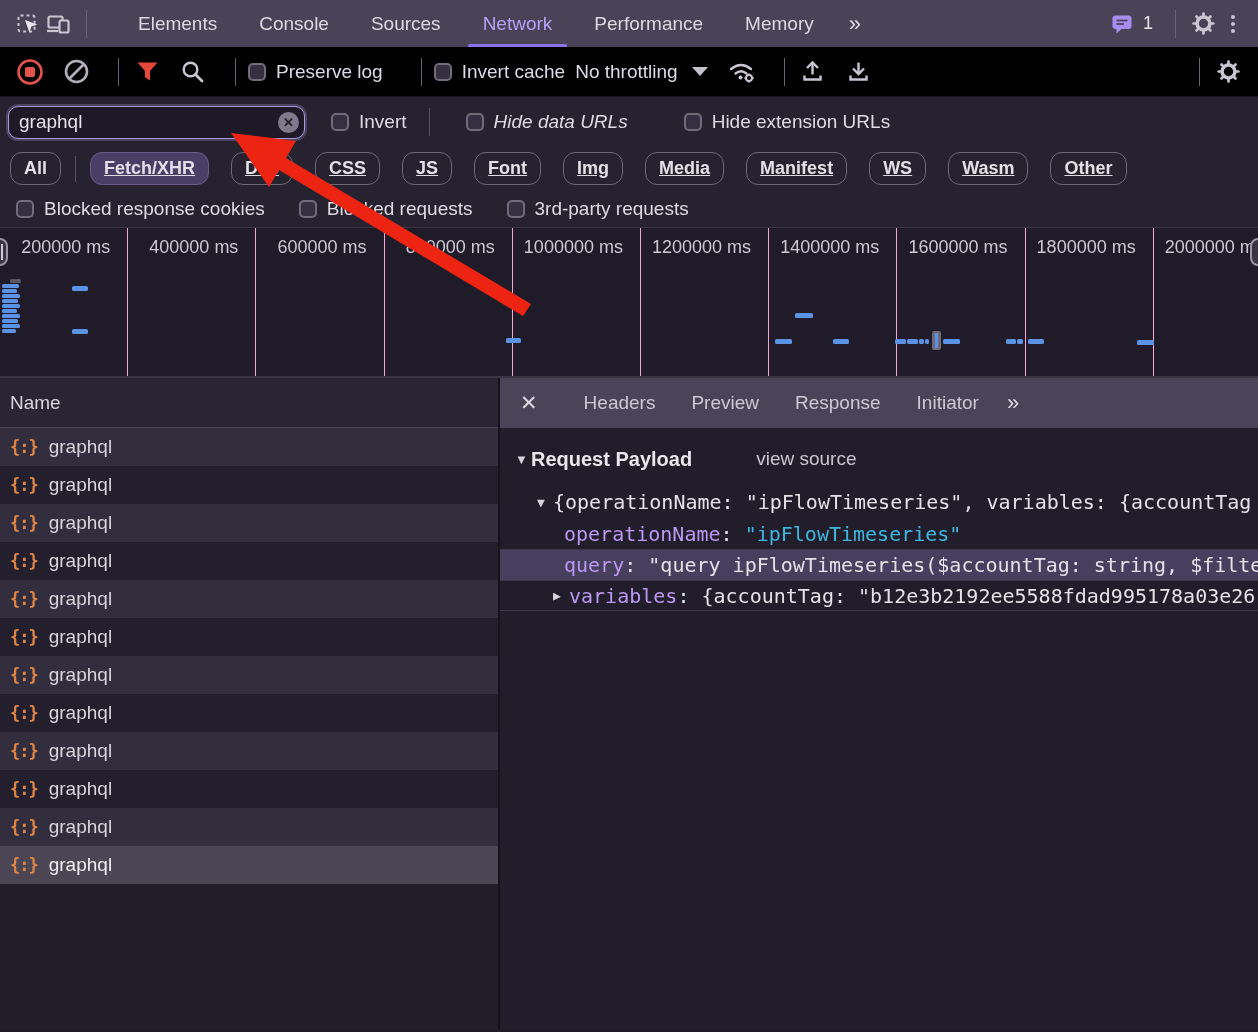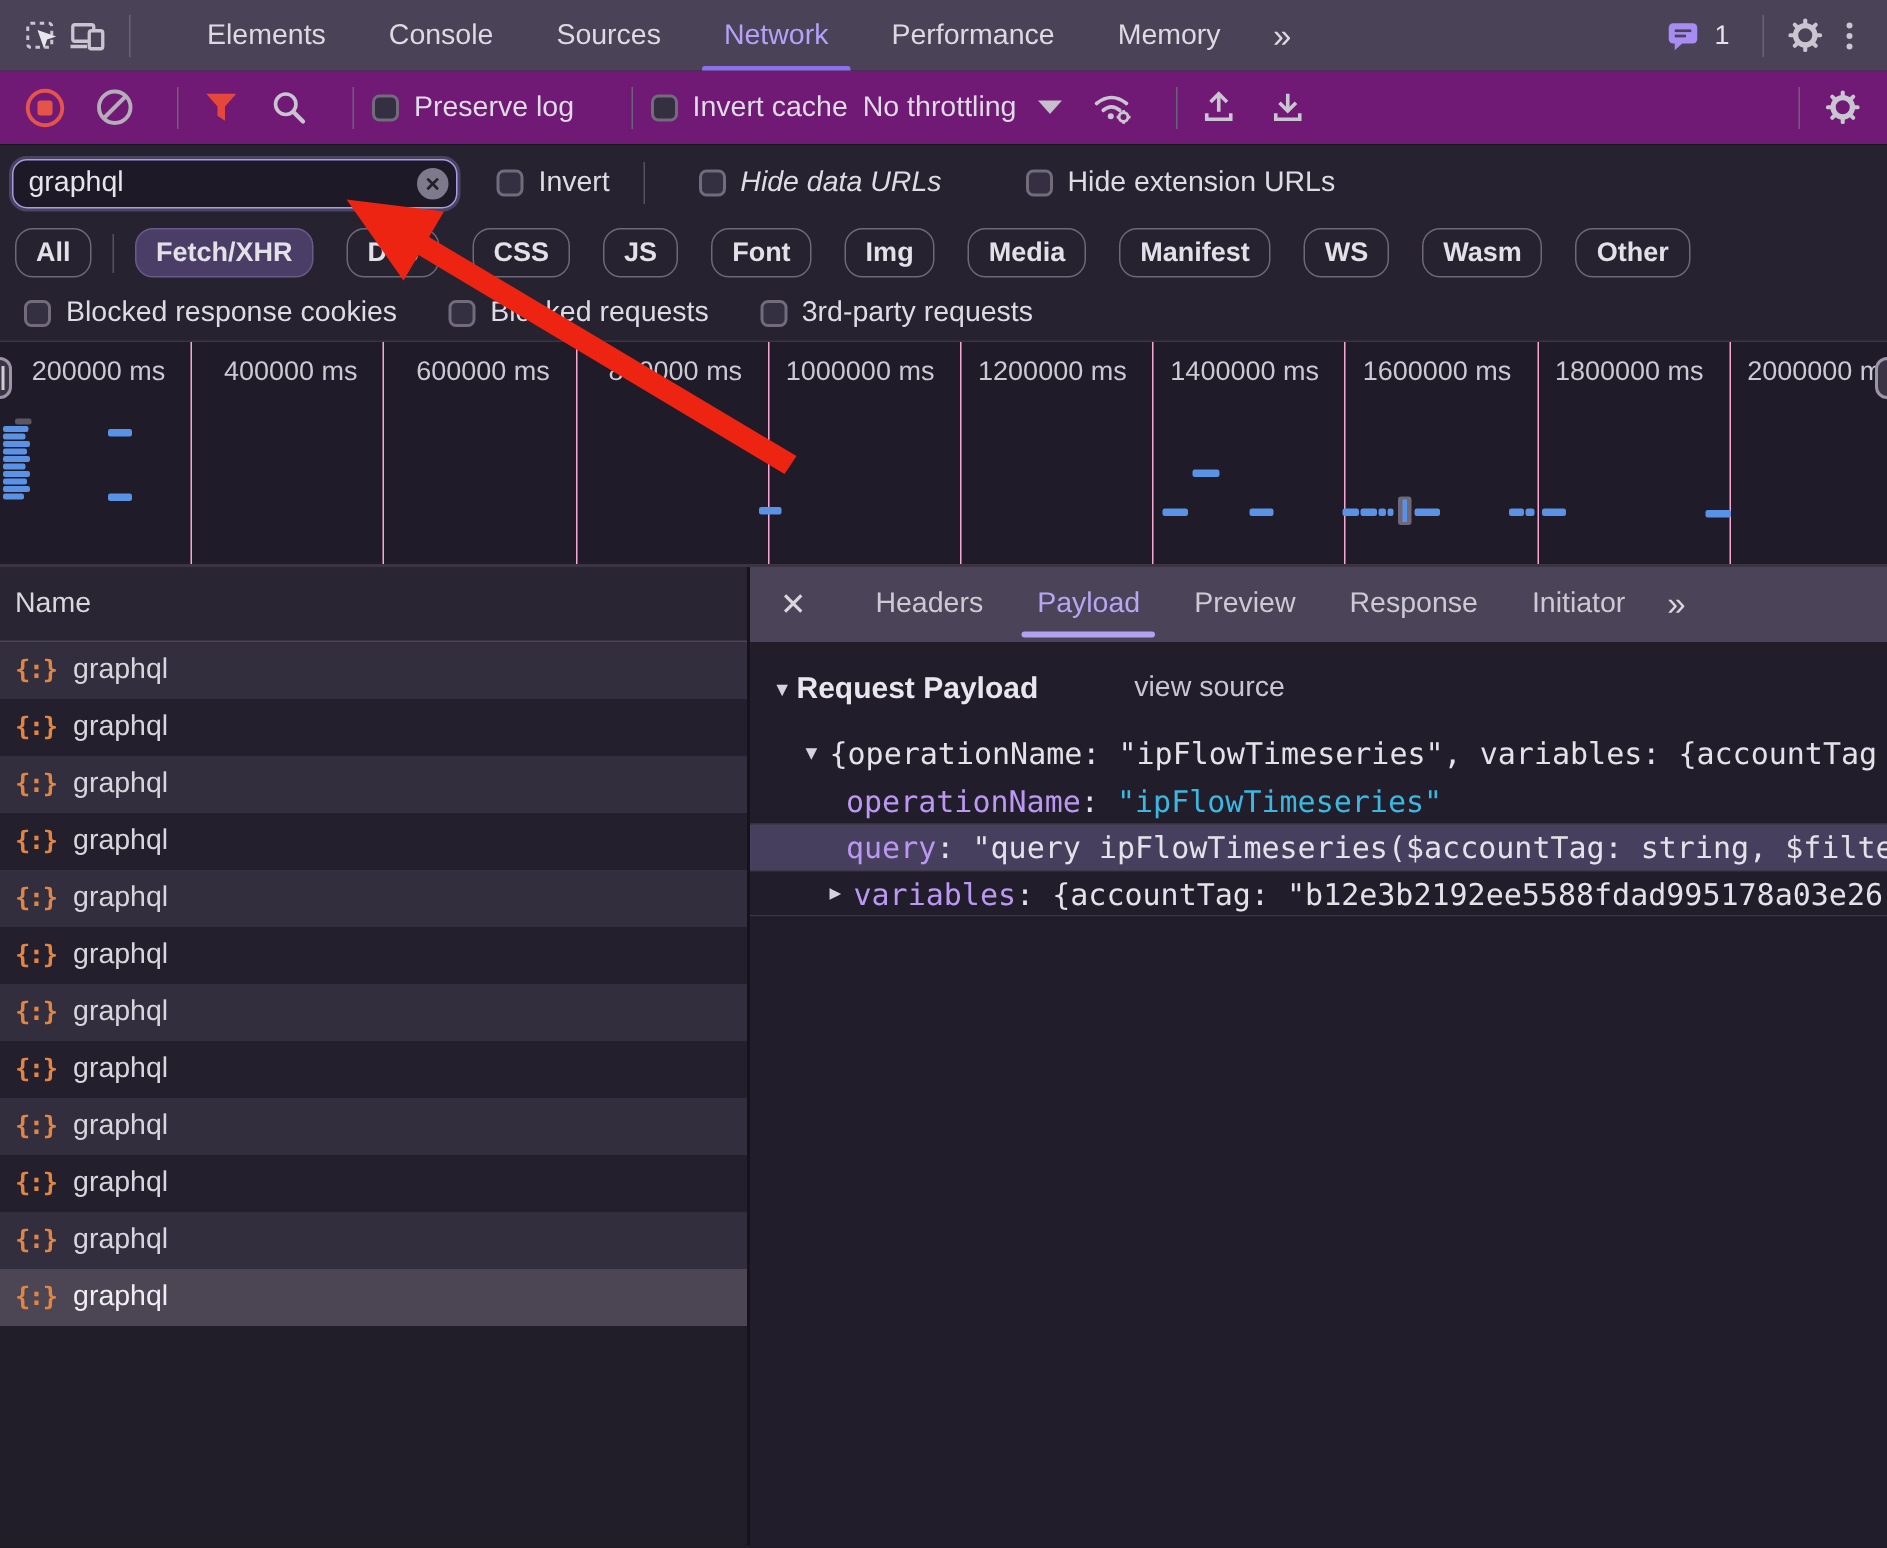--- a/index.html
+++ b/index.html
@@ -28,21 +28,21 @@
   .tab.active::after {
     content:""; position:absolute; left:6px; right:6px; bottom:0; height:3px;
     background:#8b72ea; border-radius:2px 2px 0 0;
   }
   .tab-more { font-size:22px; color:#dcd9e2; padding:0 14px; letter-spacing:-2px; }
   .tabbar-right { margin-left:auto; display:flex; align-items:center; }
   .msg-count { font-size:18px; color:#e6e3ea; margin:0 10px 0 6px; }
 
   
   .toolbar {
-    height:50px; background:#701a75; display:flex; align-items:center;
+    height:50px; background:#000000; display:flex; align-items:center;
     padding:0 14px; border-bottom:1px solid #19151f;
   }
   .toolbar .icon-btn { width:32px; height:32px; display:flex; align-items:center; justify-content:center; margin-right:14px; flex:0 0 auto; }
   .check { display:flex; align-items:center; gap:10px; white-space:nowrap; }
   .checkbox {
     width:18px; height:18px; border:2px solid #716b7c; border-radius:5px;
     background:#353041; flex:0 0 auto;
   }
   .check-label { font-size:19px; color:#dedbe4; }
   .throttle { display:flex; align-items:center; gap:14px; margin:0 18px 0 10px; }
@@ -63,21 +63,21 @@
   .clear-btn {
     position:absolute; right:6px; top:6px; width:21px; height:21px; border-radius:50%;
     background:#7f7a8b; color:#23202c; font-size:13px; font-weight:bold;
     display:flex; align-items:center; justify-content:center;
   }
   .filter-row .check { margin-left:26px; }
   .filter-row .vdiv { margin:0 10px 0 22px; background:#575162; }
 
   
   .chips-row { height:43px; background:#272230; display:flex; align-items:center; padding:0 10px; gap:10px; }
-  .chips-list { display:flex; align-items:flex-end; gap:22px; }
+  .chips-list { display:flex; align-items:flex-end; gap:22px;text-decoration:underline; }
   .chip {
     height:33px; display:flex; align-items:center; padding:0 13px;
     border:1.5px solid #6f6879; border-radius:12px; font-size:18px; font-weight:600;
     color:#e3e0e8; white-space:nowrap;
   }
   .chip.active { background:#4a3d66; border-color:#6a5a8a; }
   .chips-row .vdiv { height:26px; margin:0 4px; background:#575162; }
 
   
   .blocked-row { height:38px; background:#272230; display:flex; align-items:center; padding:0 16px; gap:34px; border-bottom:1px solid #3a3444; }
@@ -497,23 +497,20 @@
         </div>
     </div>
 
     <div class="right-pane">
       <div class="dtab-strip">
         <div class="close-btn">✕</div>
         <div style="display:flex;">
             <div class="dtab">
               <span>Headers</span>
             </div>
-            <div class="dtab active">
-              <span>Payload</span>
-            </div>
             <div class="dtab">
               <span>Preview</span>
             </div>
             <div class="dtab">
               <span>Response</span>
             </div>
             <div class="dtab">
               <span>Initiator</span>
             </div>
           </div>

